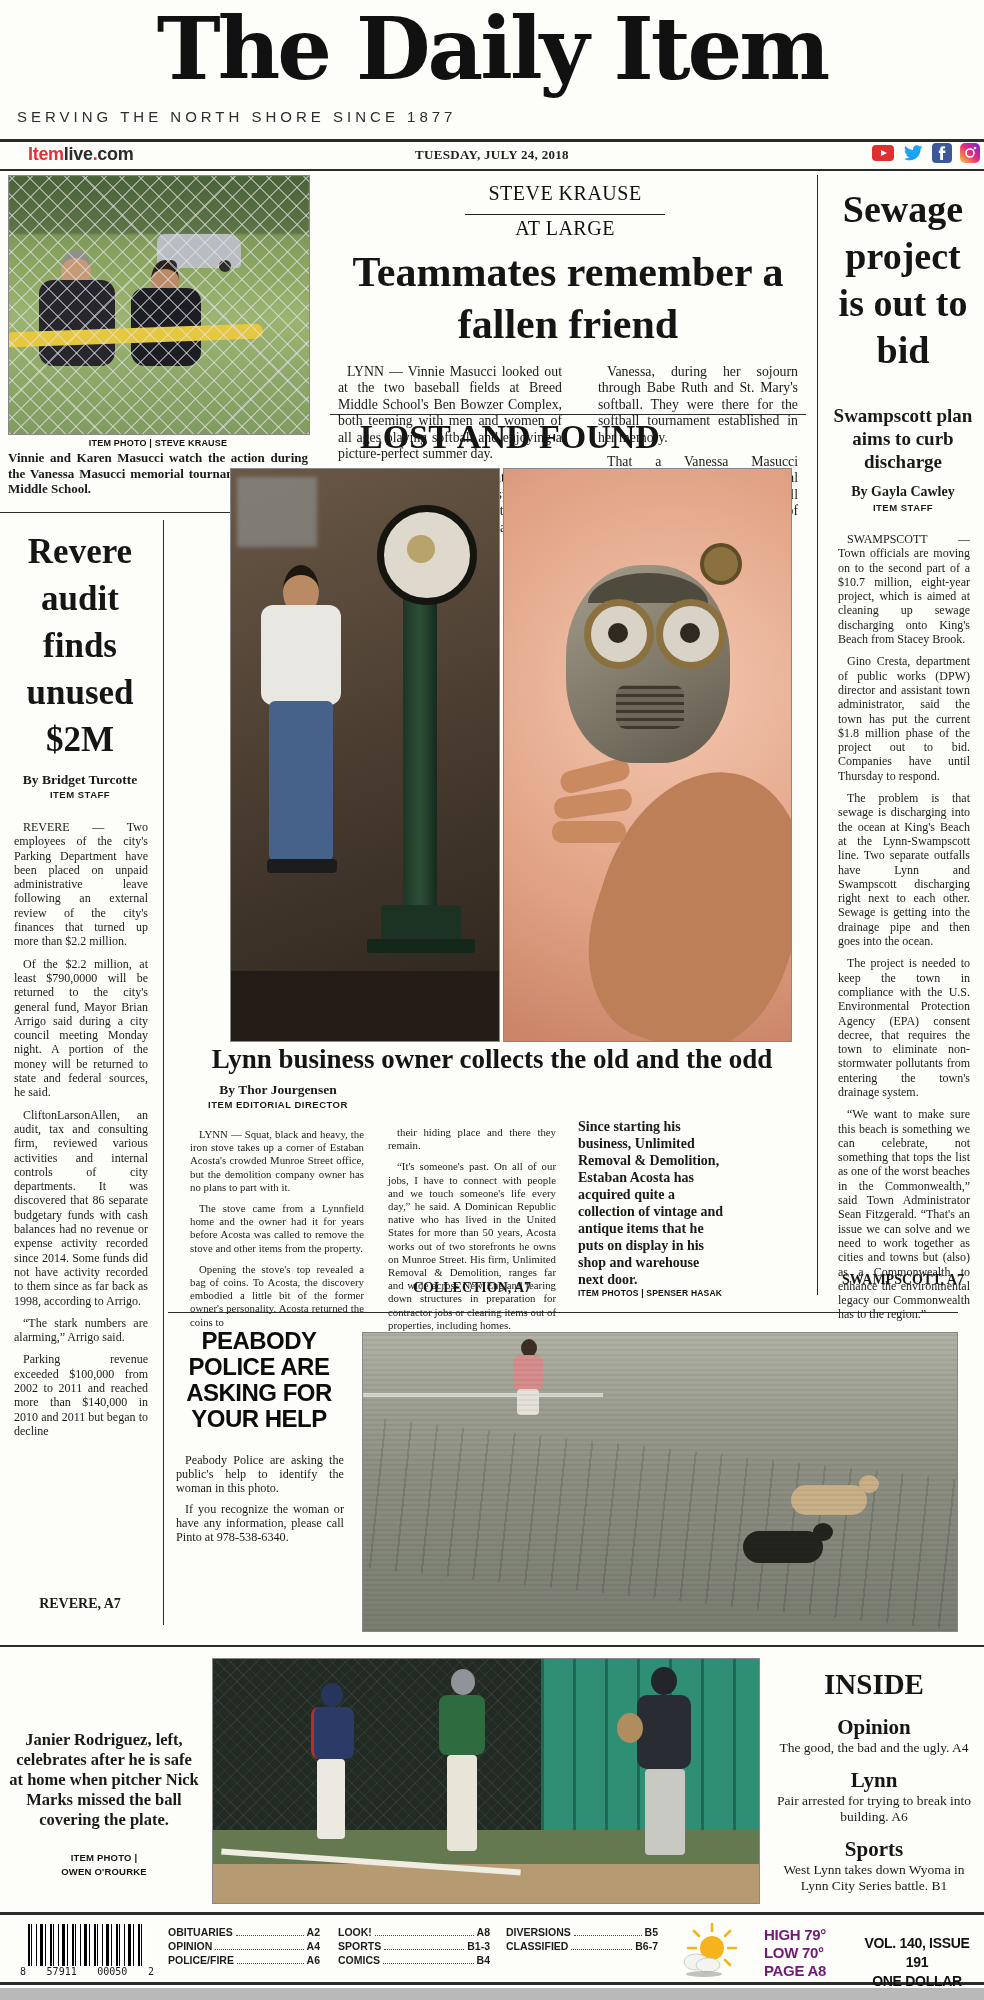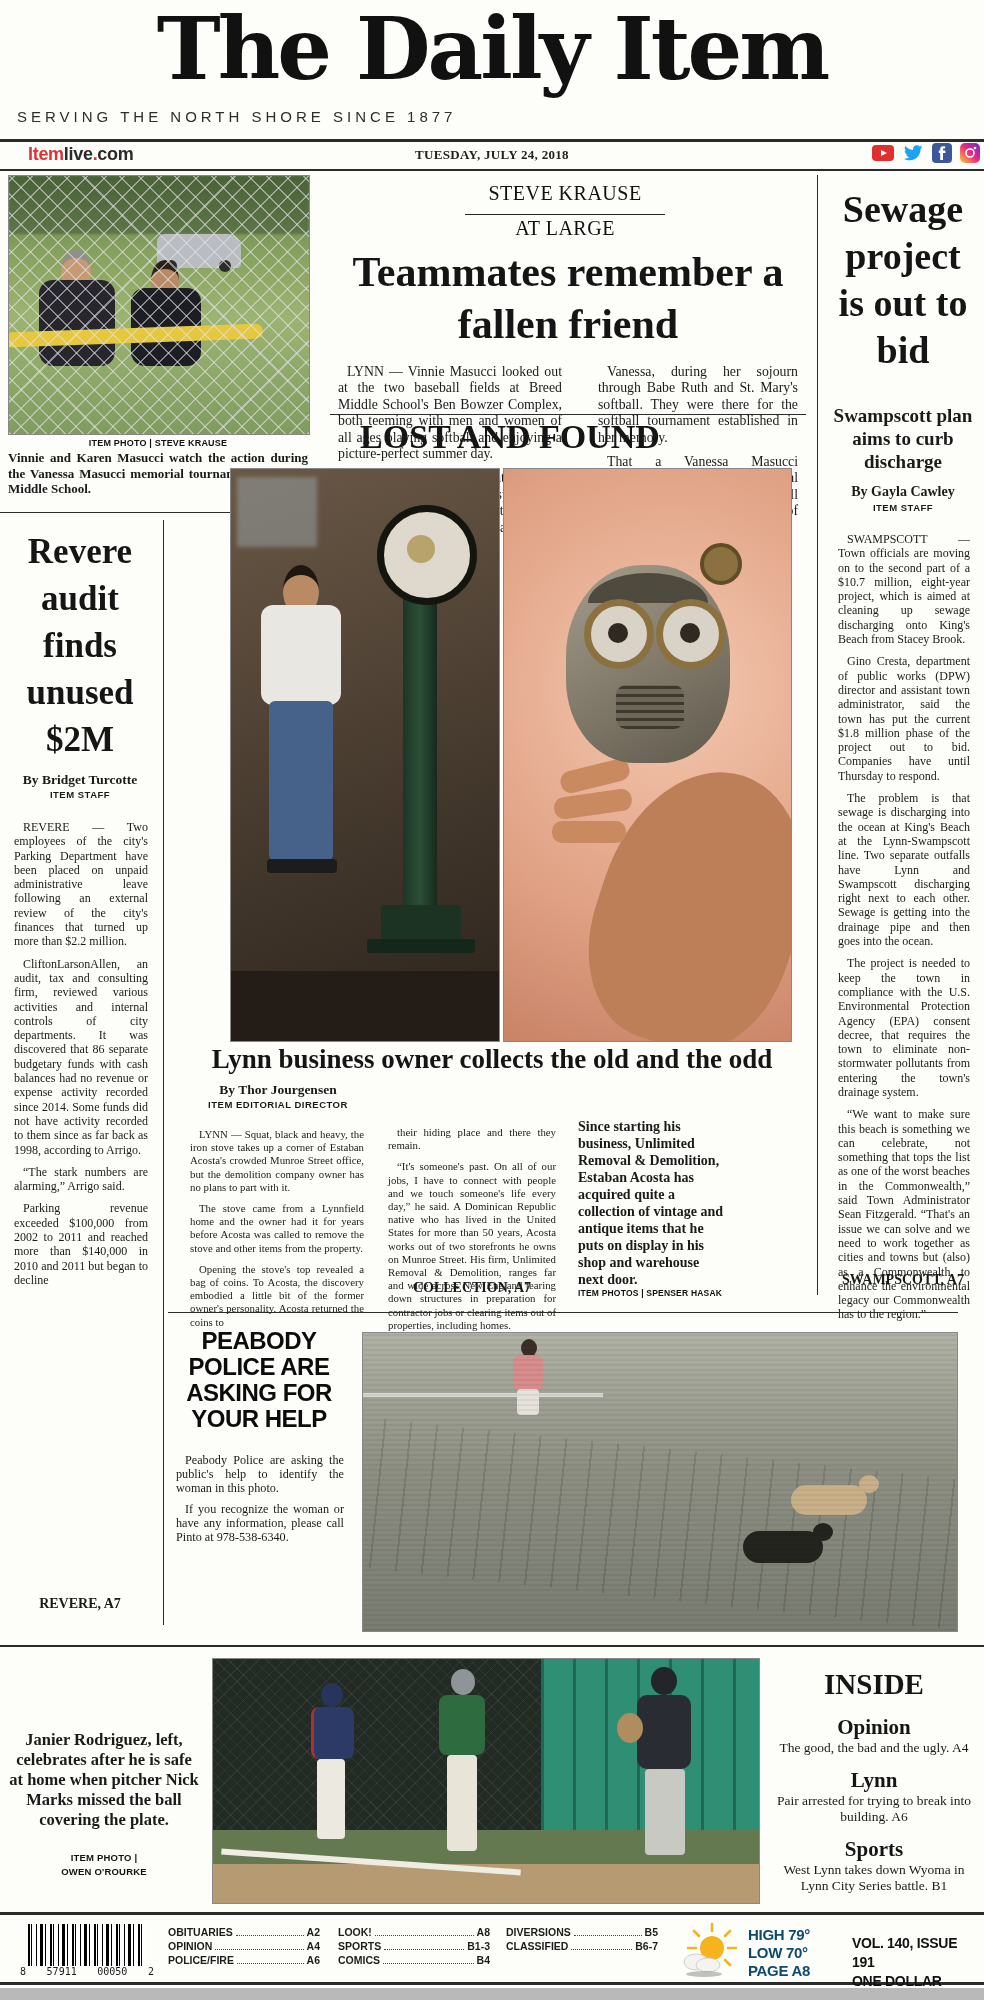--- a/index.html
+++ b/index.html
@@ -120,22 +120,22 @@
 
   
   .peabody-hl{font-family:"Liberation Sans",sans-serif;font-weight:bold;font-size:24px;line-height:26px;
               letter-spacing:-.5px;text-align:center;color:#0c0c0c;}
 
   
   .idx-col{display:flex;flex-direction:column;gap:2px;}
   .idx-row{display:flex;align-items:flex-end;font-family:"Liberation Sans",sans-serif;
            font-weight:bold;font-size:10.5px;color:#1c1c1c;width:100%;}
   .idx-row .lead{flex:1;border-bottom:1.5px dotted #444;margin:0 3px 2px;}
-  .wx{font-family:"Liberation Sans",sans-serif;font-weight:bold;font-size:15px;line-height:18px;color:#0c4a6e;letter-spacing:-.3px;}
-  .vol{font-family:"Liberation Sans",sans-serif;font-weight:bold;font-size:14px;line-height:19px;color:#111;text-align:left;letter-spacing:-.3px;}
+  .wx{font-family:"Liberation Sans",sans-serif;font-weight:bold;font-size:15px;line-height:18px;color:#701a75;letter-spacing:-.3px;margin-left:16px;}
+  .vol{font-family:"Liberation Sans",sans-serif;font-weight:bold;font-size:14px;line-height:19px;color:#111;text-align:center;letter-spacing:-.3px;}
   .barcode{width:118px;height:42px;background:
      repeating-linear-gradient(90deg,#000 0 2px,#fff 2px 3px,#000 3px 4px,#fff 4px 8px,#000 8px 9px,#fff 9px 12px,#000 12px 15px,#fff 15px 17px,#000 17px 18px,#fff 18px 22px);}
   .bc-digits{display:flex;justify-content:space-between;font-family:"DejaVu Sans Mono",monospace;font-size:10px;width:134px;}
   .grayband{left:0;top:1988px;width:984px;height:12px;background:#b9b9b9;}
 </style>
 </head>
 <body>
 
 <div class="page">
 
@@ -227,20 +227,21 @@
   </div>
   <div class="abs jump ctr" style="left:824px;top:1272px;width:158px;">SWAMPSCOTT, A7</div>
 
   <div class="abs rule" style="left:0;top:512px;width:310px;height:1px;"></div>
   <div class="abs vrule" style="left:163px;top:520px;height:1105px;"></div>
   <div class="abs hl ctr" style="left:4px;top:528px;width:152px;font-size:35px;line-height:47px;">Revere audit finds unused $2M</div>
   <div class="abs byline ctr" style="left:0px;top:772px;width:160px;font-size:13.5px;">By Bridget Turcotte</div>
   <div class="abs bysub ctr" style="left:0px;top:789px;width:160px;">ITEM STAFF</div>
   <div class="abs body-sm" style="left:6px;top:812px;width:150px;">
     <p class="bp">REVERE — Two employees of the city's Parking Department have been placed on unpaid administrative leave following an external review of the city's finances that turned up more than $2.2 million.</p>
+    <p class="bp">Of the $2.2 million, at least $790,0000 will be returned to the city's general fund, Mayor Brian Arrigo said during a city council meeting Monday night. A portion of the money will be returned to state and federal sources, he said.</p>
     <p class="bp">CliftonLarsonAllen, an audit, tax and consulting firm, reviewed various activities and internal controls of city departments. It was discovered that 86 separate budgetary funds with cash balances had no revenue or expense activity recorded since 2014. Some funds did not have activity recorded to them since as far back as 1998, according to Arrigo.</p>
     <p class="bp">“The stark numbers are alarming,” Arrigo said.</p>
     <p class="bp">Parking revenue exceeded $100,000 from 2002 to 2011 and reached more than $140,000 in 2010 and 2011 but began to decline</p>
   </div>
   <div class="abs jump ctr" style="left:0px;top:1596px;width:160px;">REVERE, A7</div>
 
   <div class="abs rule" style="left:330px;top:414px;width:476px;height:1px;"></div>
   <div class="abs hl ctr" style="left:230px;top:418px;width:560px;font-size:34px;">LOST AND FOUND</div>
 
   <div class="abs photo" style="left:230px;top:468px;width:268px;height:572px;">

